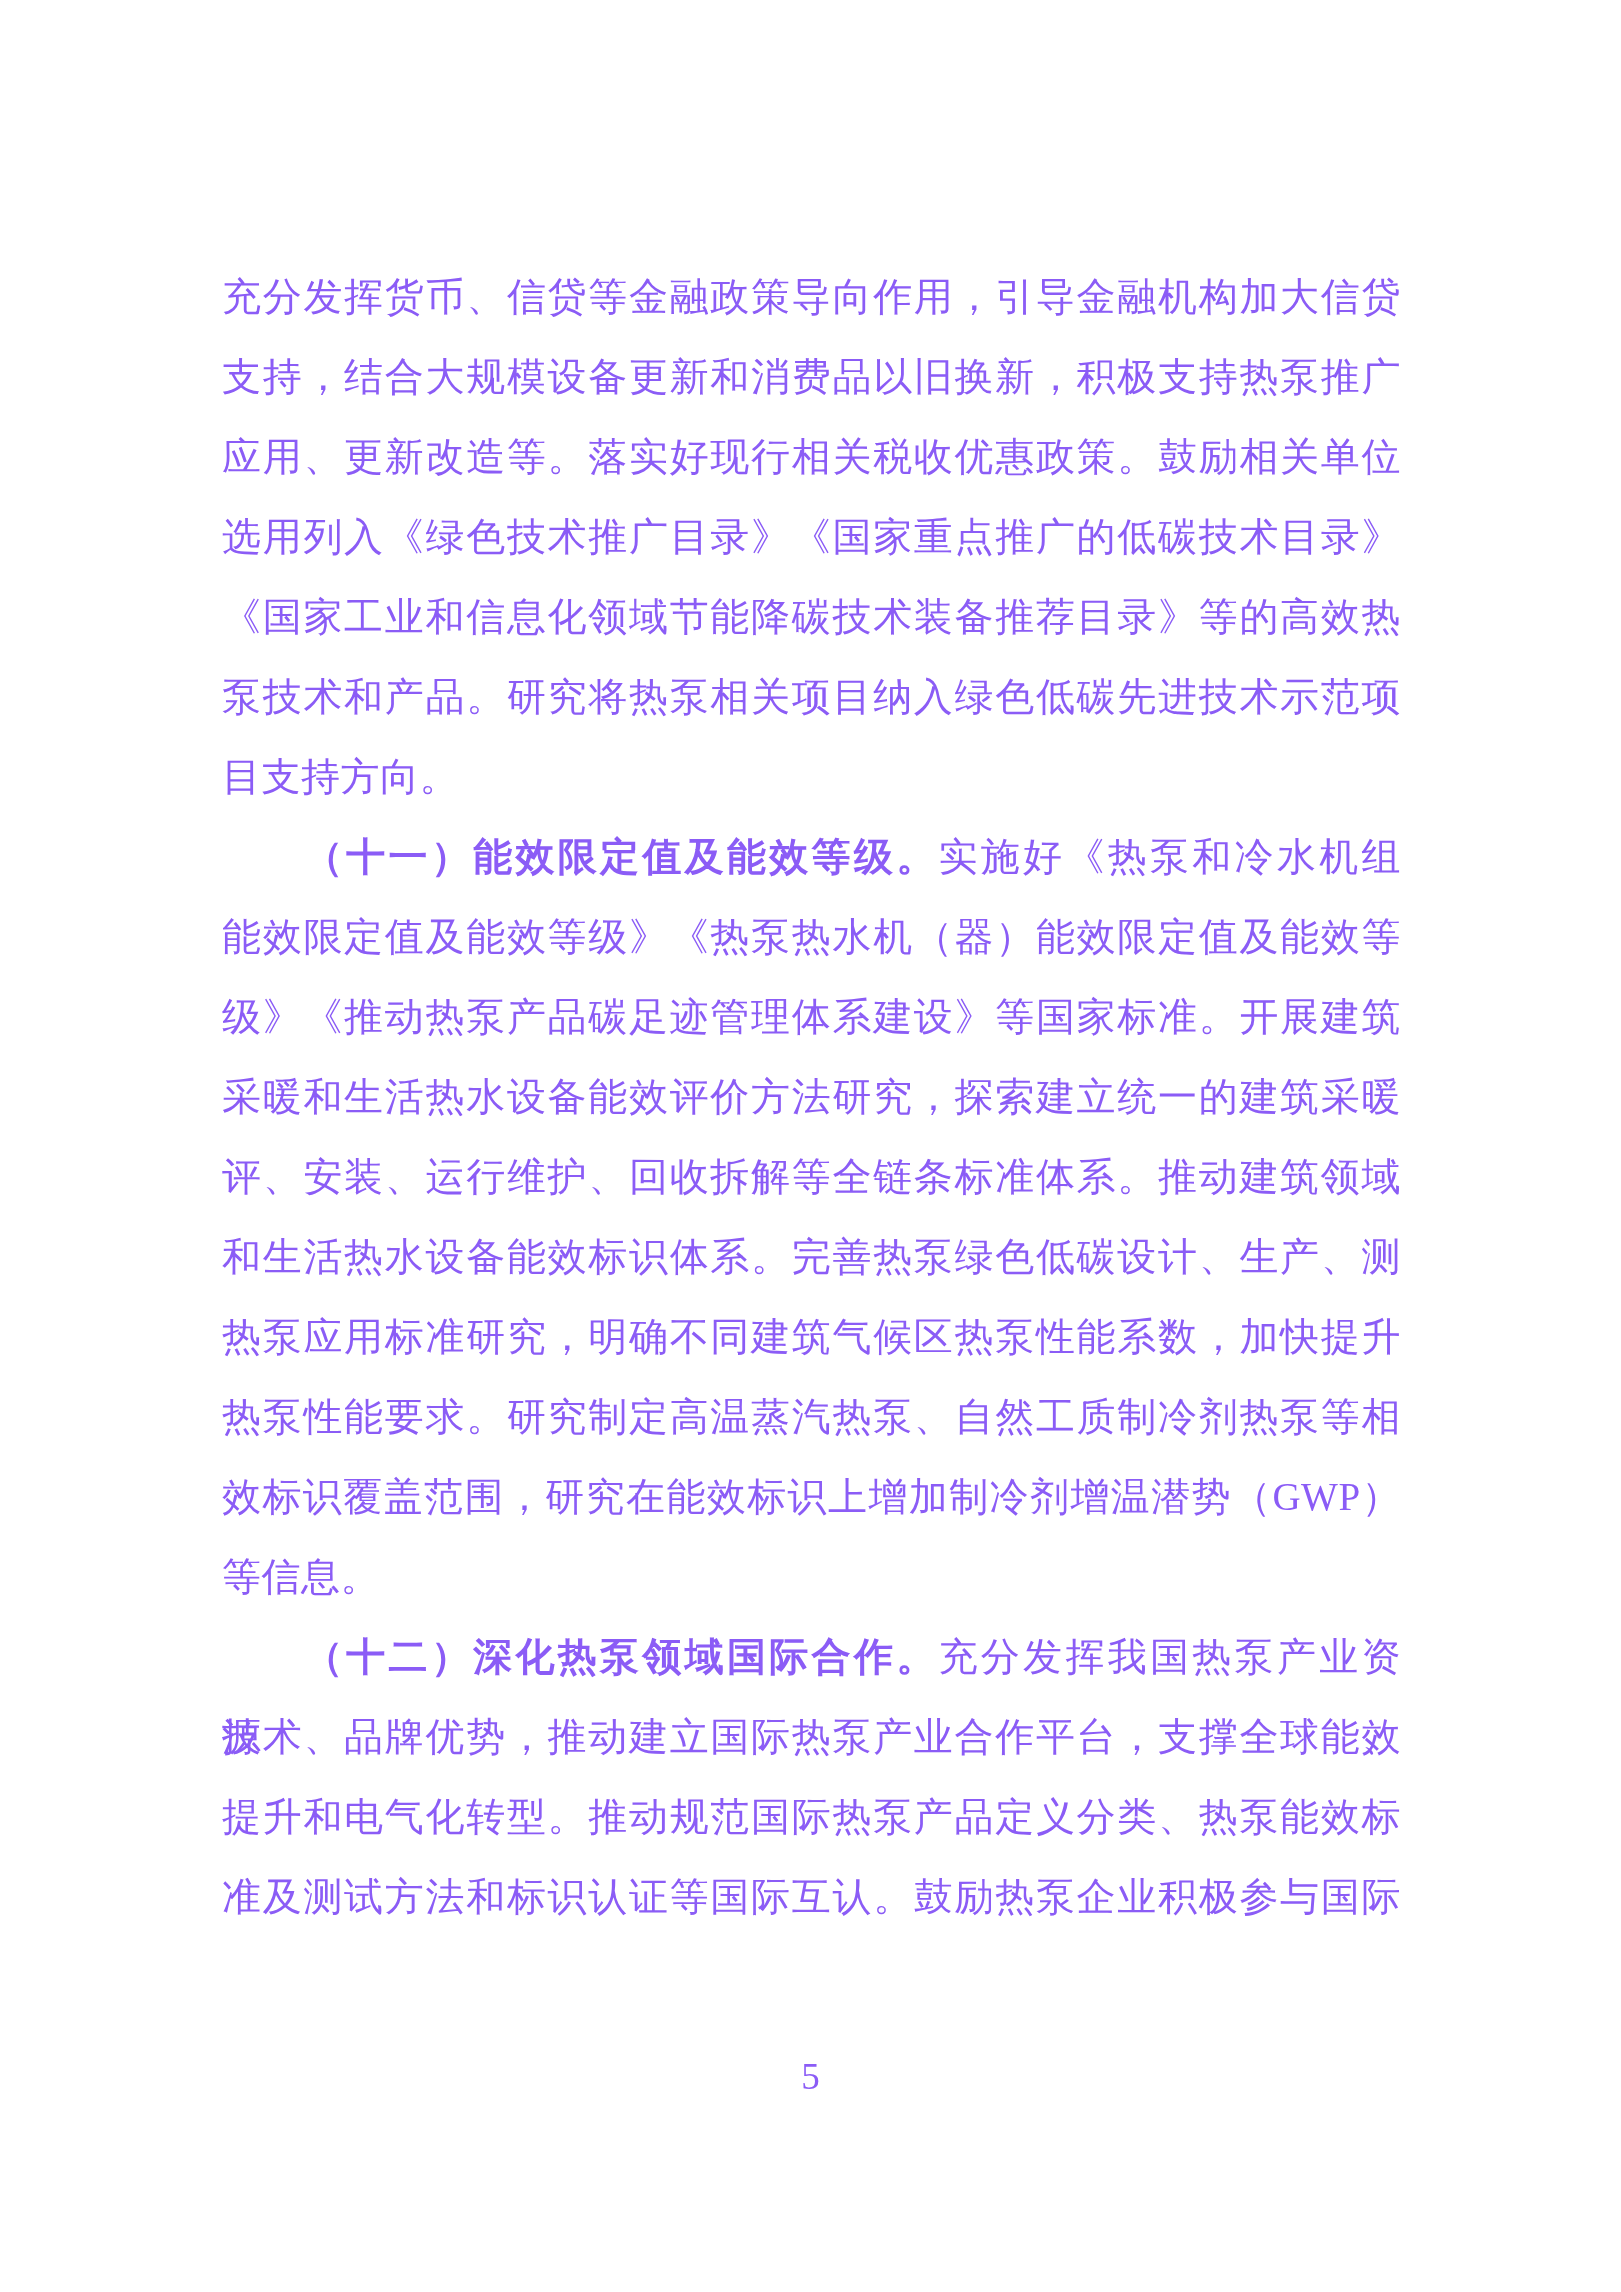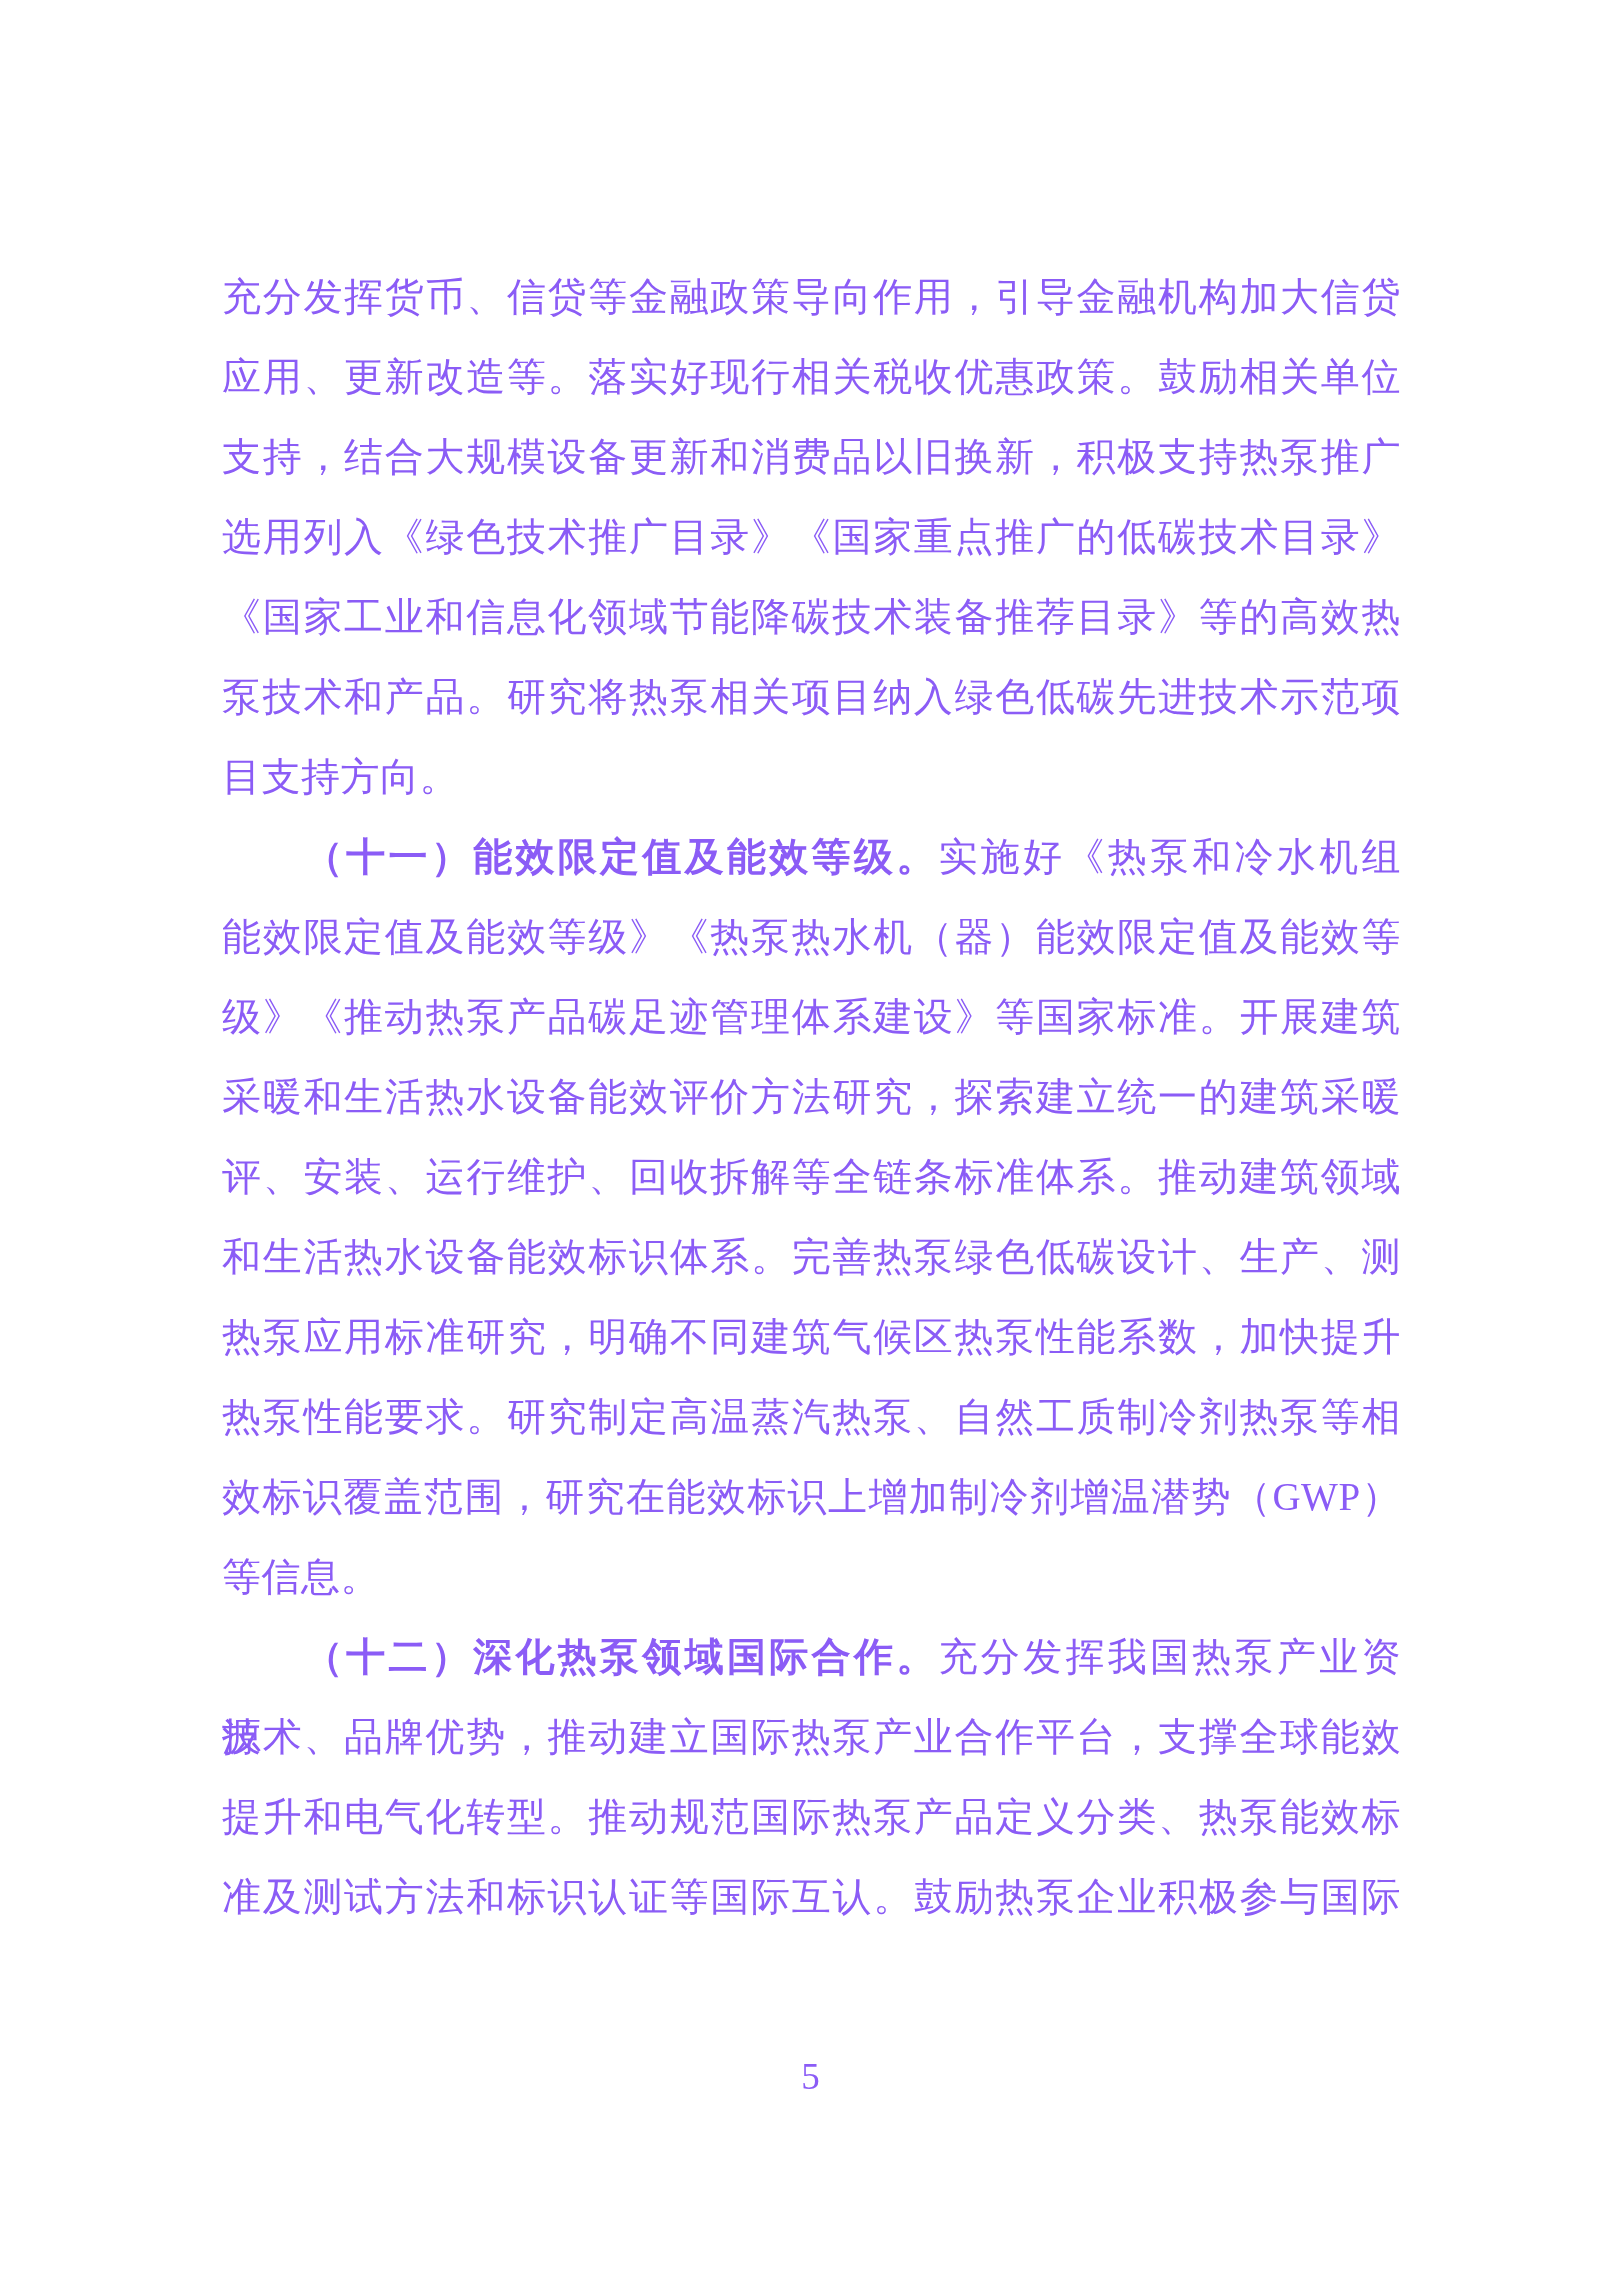--- a/index.html
+++ b/index.html
@@ -50,22 +50,22 @@
     font-size: 37px;
     line-height: 59px;
   }
 </style>
 </head>
 <body>
 
 <div class="page">
   <div class="text-block">
     <div class="line">充分发挥货币、信贷等金融政策导向作用，引导金融机构加大信贷</div>
+    <div class="line">支持，结合大规模设备更新和消费品以旧换新，积极支持热泵推广</div>
     <div class="line">应用、更新改造等。落实好现行相关税收优惠政策。鼓励相关单位</div>
-    <div class="line">支持，结合大规模设备更新和消费品以旧换新，积极支持热泵推广</div>
     <div class="line">选用列入《绿色技术推广目录》《国家重点推广的低碳技术目录》</div>
     <div class="line">《国家工业和信息化领域节能降碳技术装备推荐目录》等的高效热</div>
     <div class="line">泵技术和产品。研究将热泵相关项目纳入绿色低碳先进技术示范项</div>
     <div class="line end">目支持方向。</div>
     <div class="line indent"><span class="heading">（十一）能效限定值及能效等级。</span><span>实施好《热泵和冷水机组</span></div>
     <div class="line">能效限定值及能效等级》《热泵热水机（器）能效限定值及能效等</div>
     <div class="line">级》《推动热泵产品碳足迹管理体系建设》等国家标准。开展建筑</div>
     <div class="line">采暖和生活热水设备能效评价方法研究，探索建立统一的建筑采暖</div>
     <div class="line">评、安装、运行维护、回收拆解等全链条标准体系。推动建筑领域</div>
     <div class="line">和生活热水设备能效标识体系。完善热泵绿色低碳设计、生产、测</div>

